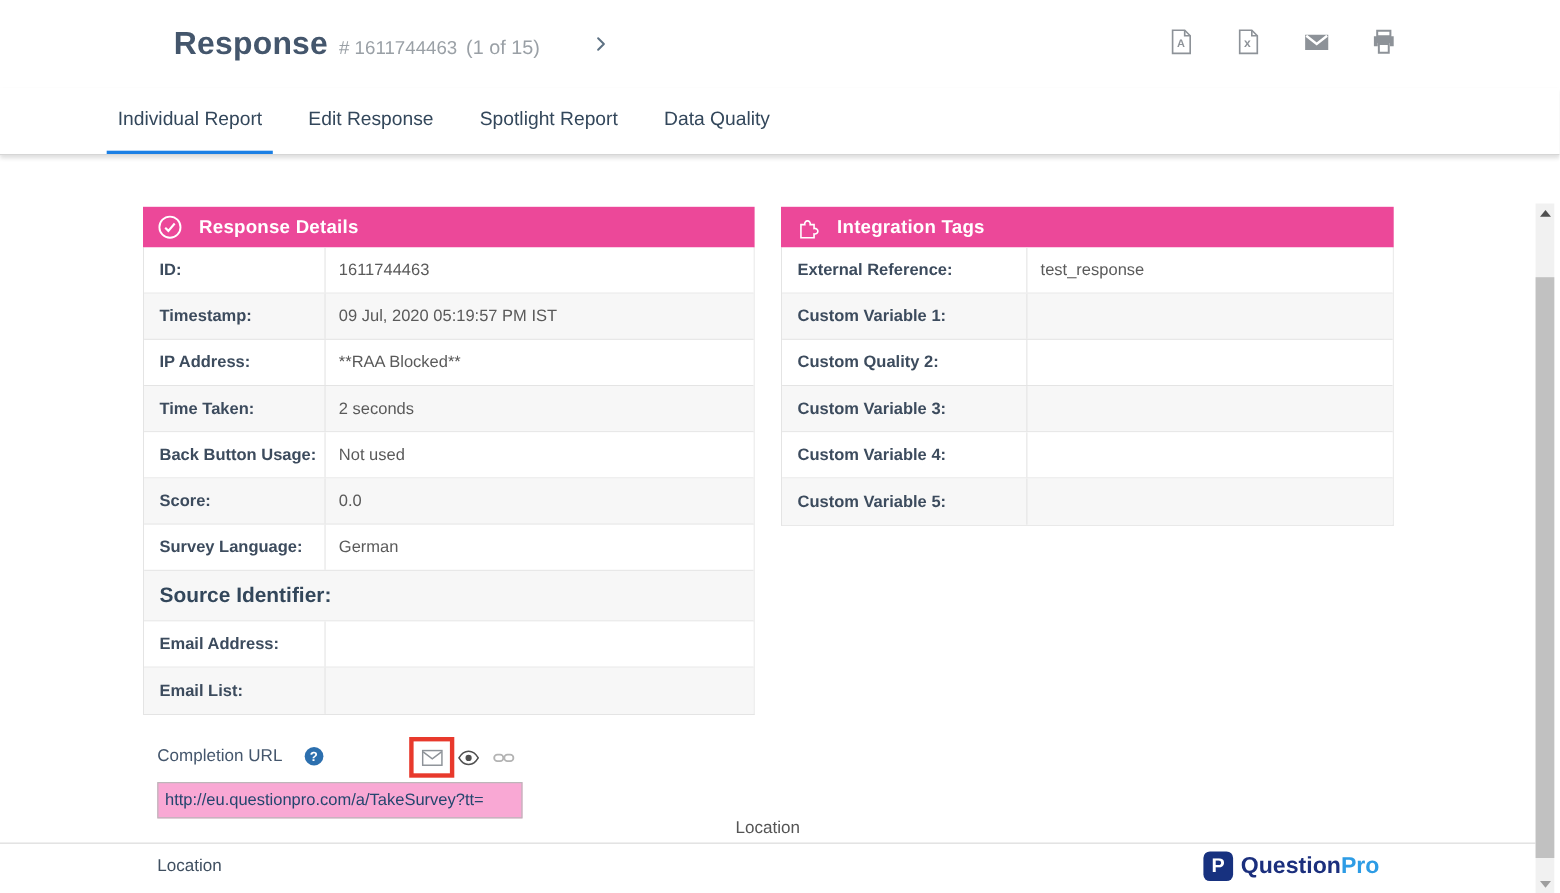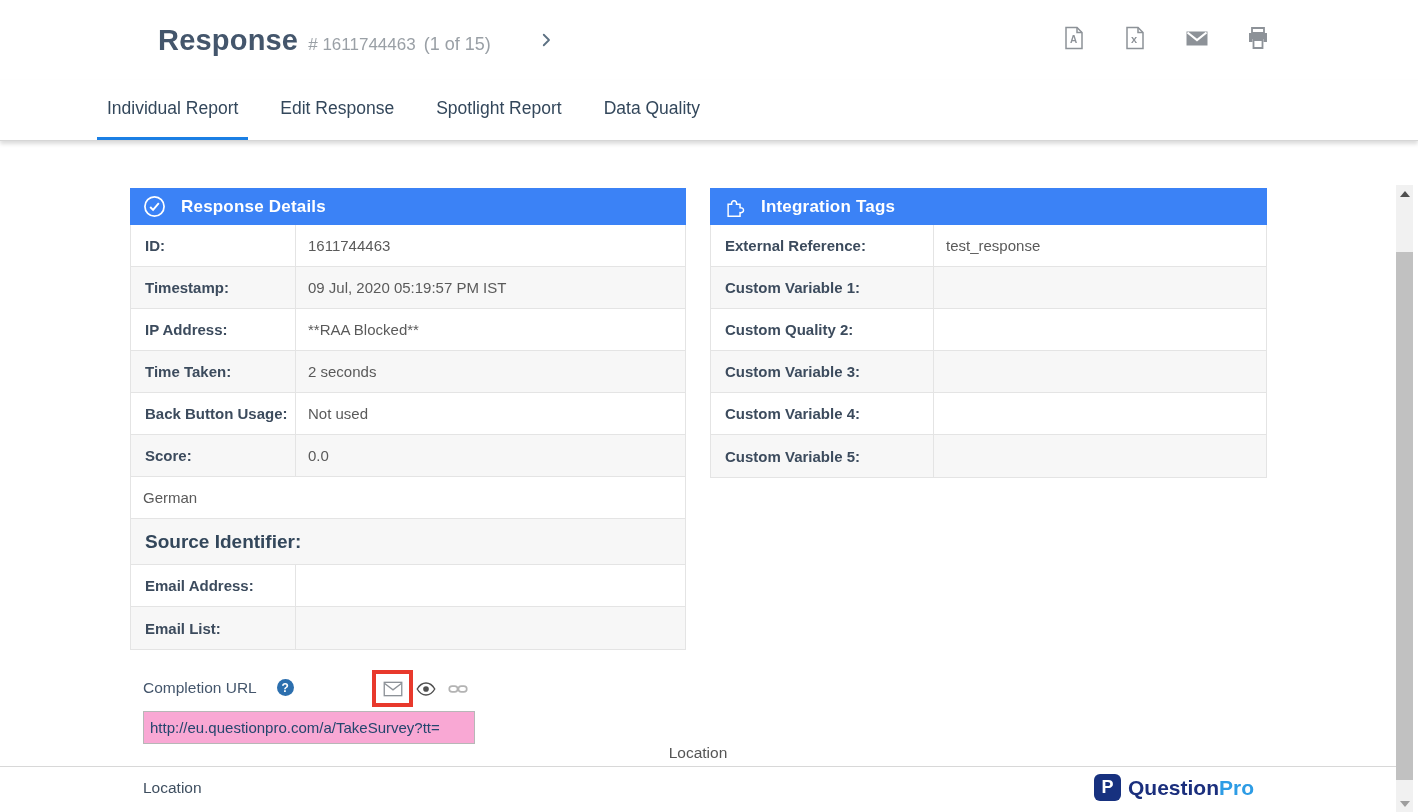--- a/index.html
+++ b/index.html
@@ -22,21 +22,21 @@
           display:flex; align-items:stretch; padding-left:97px;
           border-bottom:1px solid #d6d6d6; box-shadow:0 3px 4px rgba(0,0,0,.14); }
   .tab { display:flex; align-items:center; padding:0 10px; margin-right:22px; font-size:17.5px;
          color:#33475b; cursor:pointer; border-bottom:3px solid transparent; }
   .tab.active { border-bottom-color:#1b7fe4; }
 
   
   .panel { position:absolute; top:188px; }
   .panel-left  { left:130px; width:556px; }
   .panel-right { left:710px; width:557px; }
-  .thead { background:#3b82f6; color:#fff; height:37px; display:flex; align-items:center;
+  .thead { background:#ec4899; color:#fff; height:37px; display:flex; align-items:center;
            padding-left:13px; font-size:17px; font-weight:700; letter-spacing:.2px; }
   .thead .hicon { width:23px; height:23px; margin-right:15px; display:flex; align-items:center; justify-content:center; }
   .tbody { border:1px solid #e4e4e4; border-top:none; }
   .trow { display:flex; height:42px; border-bottom:1px solid #e4e4e4; background:#fff; }
   .trow:last-child { border-bottom:none;gap:24px; }
   .tbody .trow:nth-child(even) { background:#f7f7f7; }
   .tlabel { display:flex; align-items:center; padding-left:14px; font-weight:700; font-size:15px;
             color:#3c4b5d; border-right:1px solid #e4e4e4; flex:0 0 165px; }
   .panel-right .tlabel { flex:0 0 223px; }
   .tvalue { display:flex; align-items:center; padding-left:12px; font-size:15px; color:#5a5a5a; }
@@ -158,20 +158,21 @@
       </div>
       <div class="trow">
         <div class="tlabel">Back Button Usage:</div>
         <div class="tvalue">Not used</div>
       </div>
       <div class="trow">
         <div class="tlabel">Score:</div>
         <div class="tvalue">0.0</div>
       </div>
       <div class="trow">
+        <div class="tlabel">Survey Language:</div>
         <div class="tvalue">German</div>
       </div>
       <div class="trow heading">
         <div class="tlabel">Source Identifier:</div>
       </div>
       <div class="trow">
         <div class="tlabel">Email Address:</div>
         <div class="tvalue"></div>
       </div>
       <div class="trow">

